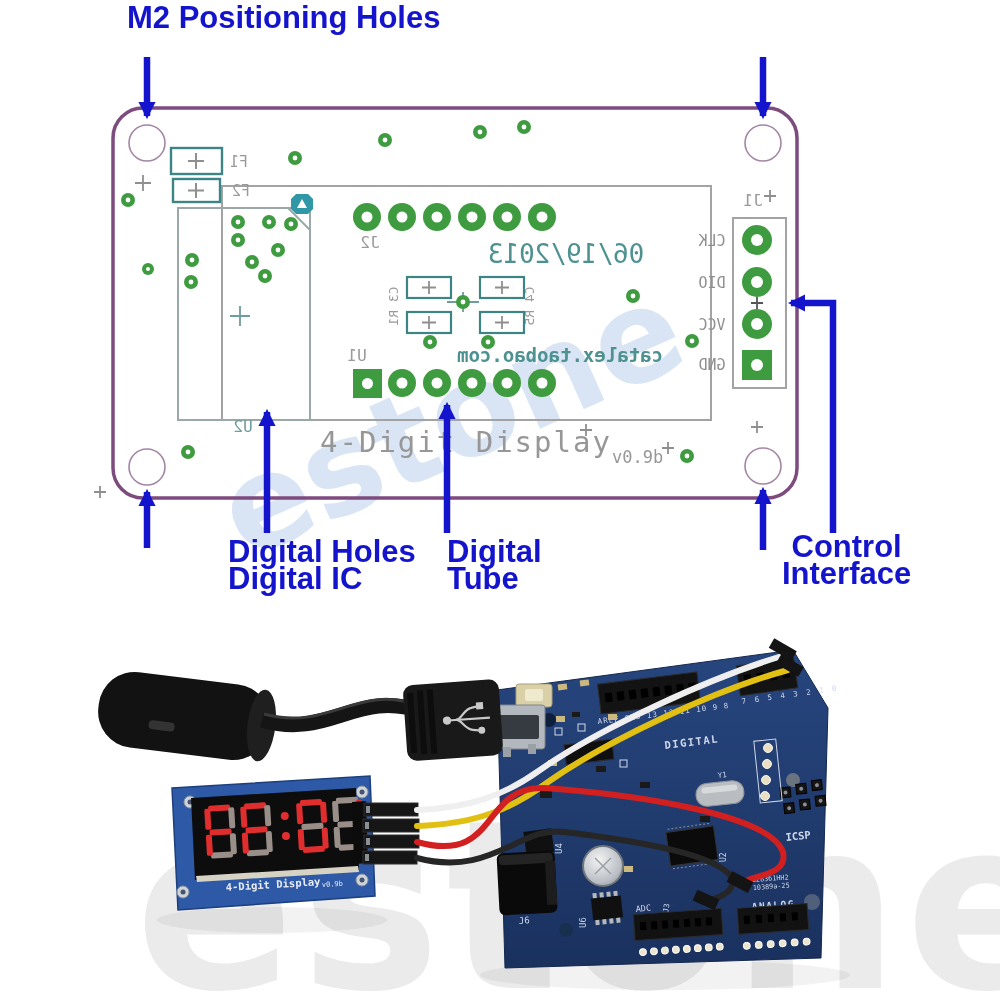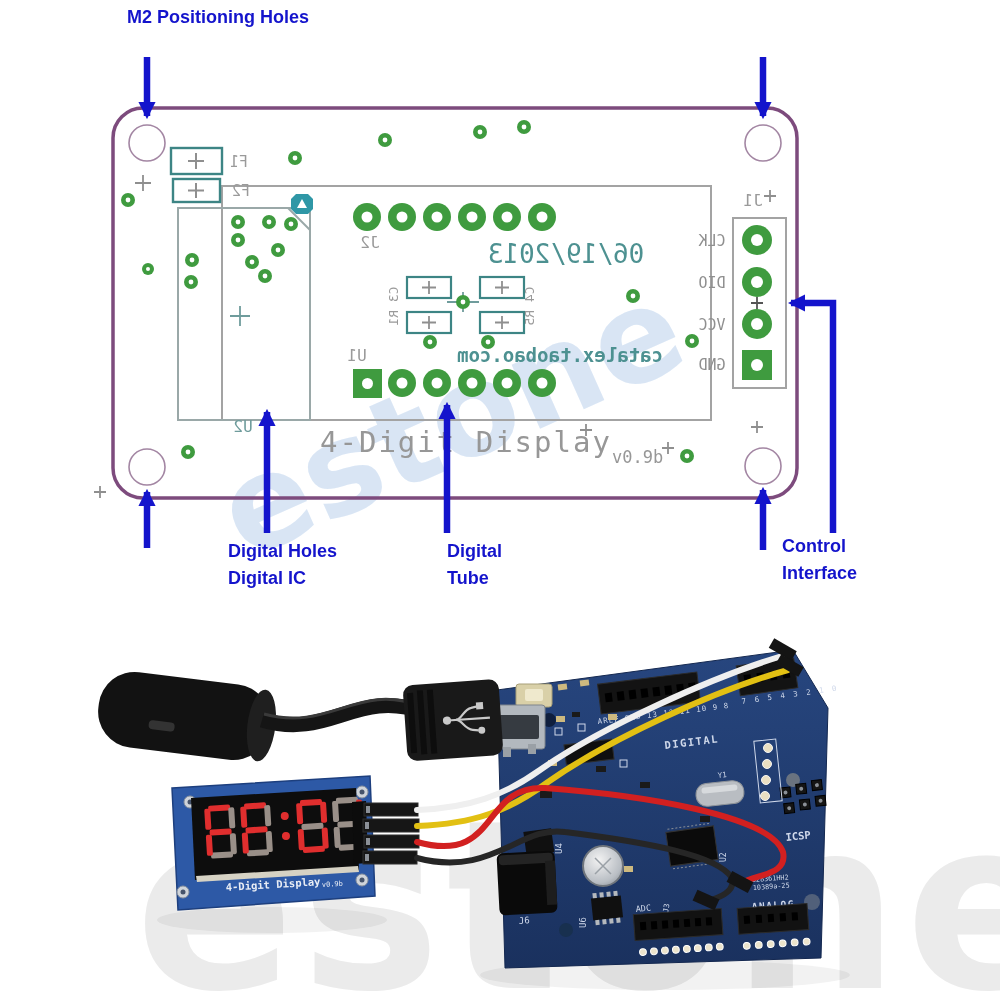--- a/index.html
+++ b/index.html
@@ -1,21 +1,21 @@
 <!DOCTYPE html>
 <html><head>
 <meta charset="utf-8">
 <style>
   html,body{margin:0;padding:0;background:#fff;}
   .canvas{position:relative;width:1000px;height:1000px;background:#ffffff;overflow:hidden;
           font-family:"Liberation Sans",sans-serif;}
   svg{position:absolute;left:0;display:block;}
   #diagram-svg{top:0;}
   #photo-svg{top:620px;}
-  .lbl{position:absolute;color:#1414cc;font-weight:bold;font-size:18px;line-height:27px;
+  .lbl{position:absolute;color:#1414cc;font-weight:bold;font-size:31px;line-height:27px;
        font-family:"Liberation Sans",sans-serif;white-space:nowrap;}
   .silk{font-family:"DejaVu Sans Mono",monospace;}
 </style>
 </head>
 <body>
 
 <div class="canvas">
 
 <svg id="diagram-svg" width="1000" height="620" viewBox="0 0 1000 620">
   <defs>
@@ -243,21 +243,21 @@
 
 <div class="lbl" style="left:127px;top:4px;">M2 Positioning Holes</div>
 <div class="lbl" style="left:228px;top:538px;">
   <span style="display:block">Digital Holes</span>
   <span style="display:block">Digital IC</span>
 </div>
 <div class="lbl" style="left:447px;top:538px;">
   <span style="display:block">Digital</span>
   <span style="display:block">Tube</span>
 </div>
-<div class="lbl" style="left:782px;top:533px;">
+<div class="lbl" style="left:782px;top:533px;text-align:center;">
   <span style="display:block">Control</span>
   <span style="display:block">Interface</span>
 </div>
 
 <svg id="photo-svg" width="1000" height="380" viewBox="0 0 380 1000" style="width:1000px;height:380px">
 </svg>
 <svg id="photo-svg2" style="position:absolute;top:620px;left:0" width="1000" height="380" viewBox="0 0 1000 380">
   <defs>
     <linearGradient id="bgrad" x1="0" y1="0" x2="0" y2="1">
       <stop offset="0" stop-color="#27467f"></stop>

